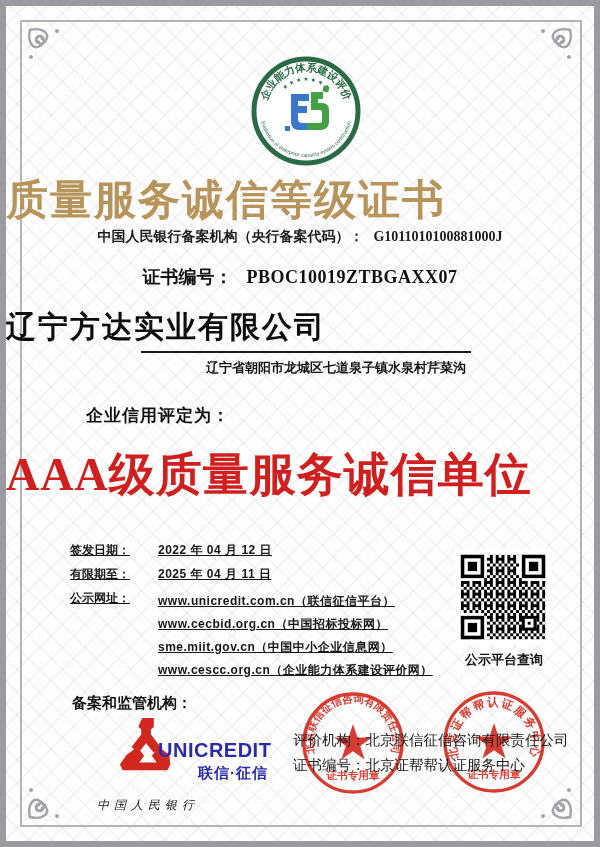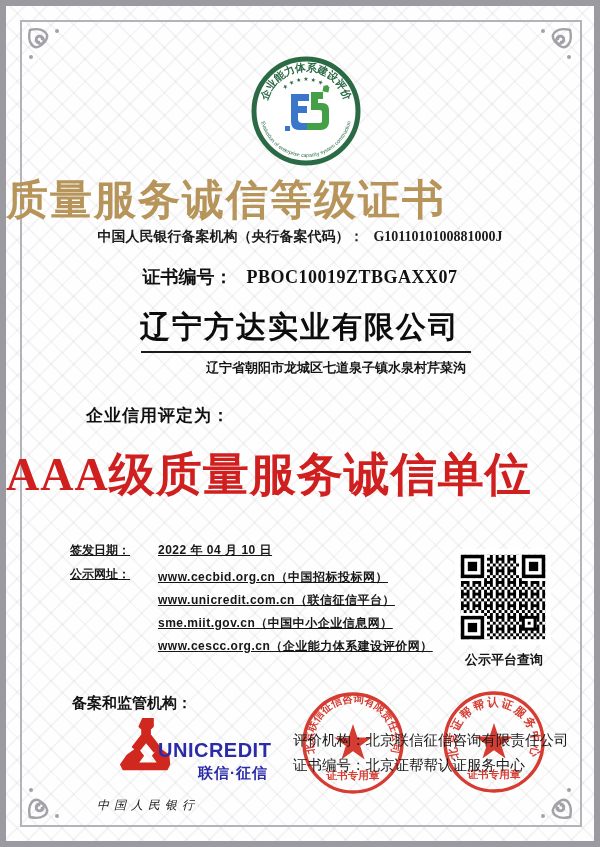--- a/index.html
+++ b/index.html
@@ -28,21 +28,21 @@
   .title{position:absolute;left:0;top:166px;width:100%;text-align:left;
     font-size:42px;font-weight:bold;color:#b6945a;letter-spacing:2px;
     font-family:"Liberation Sans",sans-serif;}
   .regline{position:absolute;left:0;top:222px;width:100%;text-align:center;
     font-size:14px;font-weight:bold;color:#1c1c1c;}
   .regline .code{font-family:"Liberation Serif",serif;margin-left:10px;}
   .certno{position:absolute;left:0;top:259px;width:100%;text-align:center;
     font-size:18px;font-weight:bold;color:#111;font-family:"Liberation Serif",serif;}
   .certno .num{margin-left:14px;letter-spacing:0.5px;}
 
-  .company{position:absolute;left:0;top:301px;width:100%;text-align:center;
+  .company{position:absolute;left:0;top:301px;width:100%;
     font-size:30px;font-weight:bold;color:#0d0d0d;font-family:"Liberation Serif",serif;letter-spacing:2px;}
   .company-rule{position:absolute;left:135px;top:345px;width:330px;height:2px;background:#1a1a1a;}
   .address{position:absolute;left:0;top:353px;width:100%;text-align:center;
     font-size:13px;font-weight:bold;color:#141414;padding-left:36px;}
 
   .intro{position:absolute;left:80px;top:398px;font-size:17px;font-weight:bold;
     color:#101010;font-family:"Liberation Serif",serif;letter-spacing:1px;}
   .grade{position:absolute;left:0;top:438px;width:100%;text-align:left;
     font-size:46px;font-weight:bold;color:#d01f1f;font-family:"Liberation Serif",serif;letter-spacing:1px;}
 
@@ -150,27 +150,31 @@
   <div class="company">辽宁方达实业有限公司</div>
   <div class="company-rule"></div>
   <div class="address">辽宁省朝阳市龙城区七道泉子镇水泉村芹菜沟</div>
 
   <div class="intro">企业信用评定为：</div>
   <div class="grade">AAA级质量服务诚信单位</div>
 
   <div class="details">
     <div class="drow">
       <span class="dlabel">签发日期：</span>
-      <span class="dval">2022 年 04 月 10 日</span>
+      <span class="dval">2022 年 04 月 12 日</span>
+    </div>
+    <div class="drow">
+      <span class="dlabel">有限期至：</span>
+      <span class="dval">2025 年 04 月 11 日</span>
     </div>
     <div class="drow urls">
       <span class="dlabel">公示网址：</span>
       <span class="dval">
+        <div>www.unicredit.com.cn（联信征信平台）</div>
         <div>www.cecbid.org.cn（中国招标投标网）</div>
-        <div>www.unicredit.com.cn（联信征信平台）</div>
         <div>sme.miit.gov.cn（中国中小企业信息网）</div>
         <div>www.cescc.org.cn（企业能力体系建设评价网）</div>
       </span>
     </div>
   </div>
 
   <div class="qrblock">
     <svg viewBox="0 0 33 33">
       <defs>
         <pattern id="qrm" width="4" height="4" patternUnits="userSpaceOnUse">

